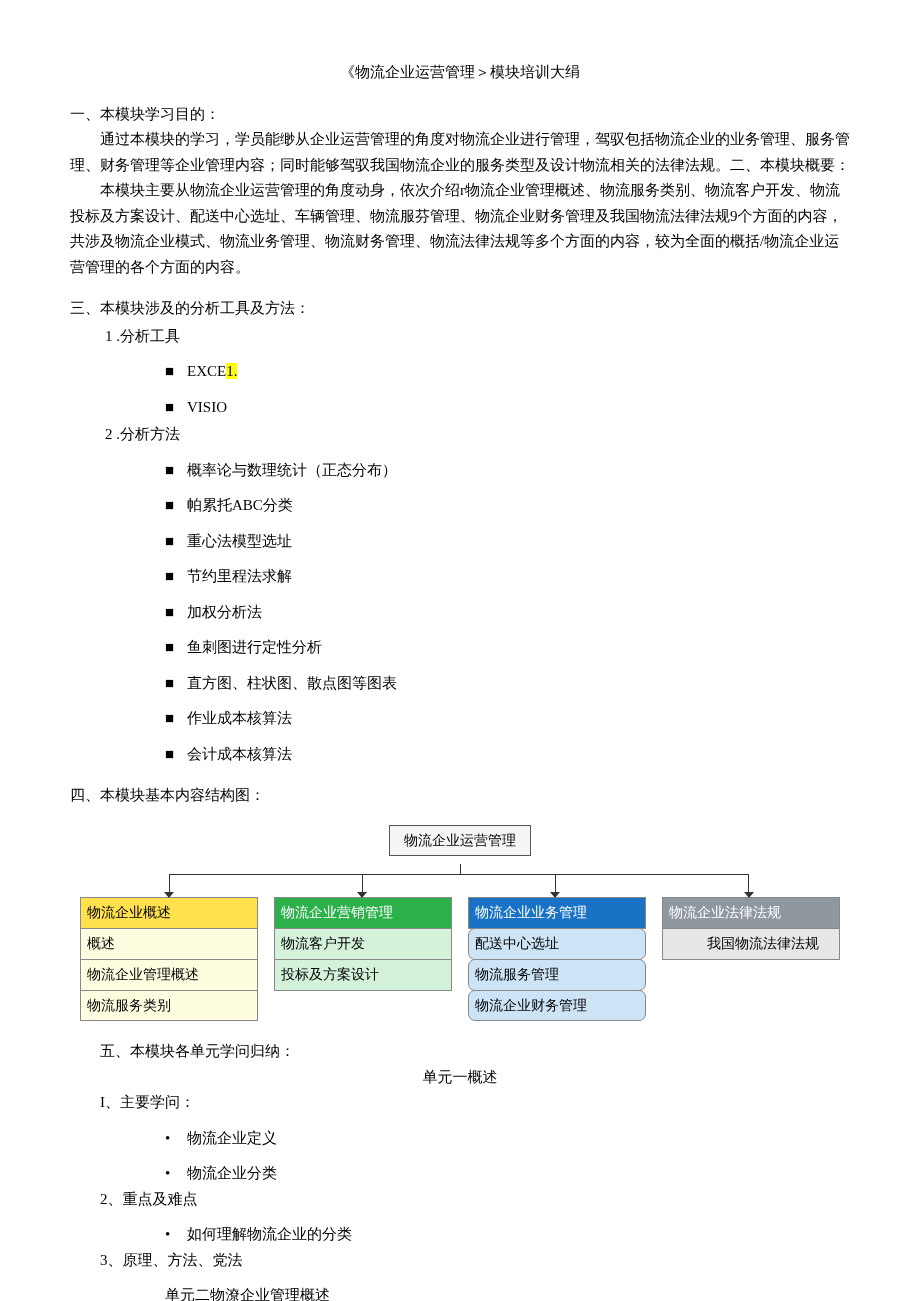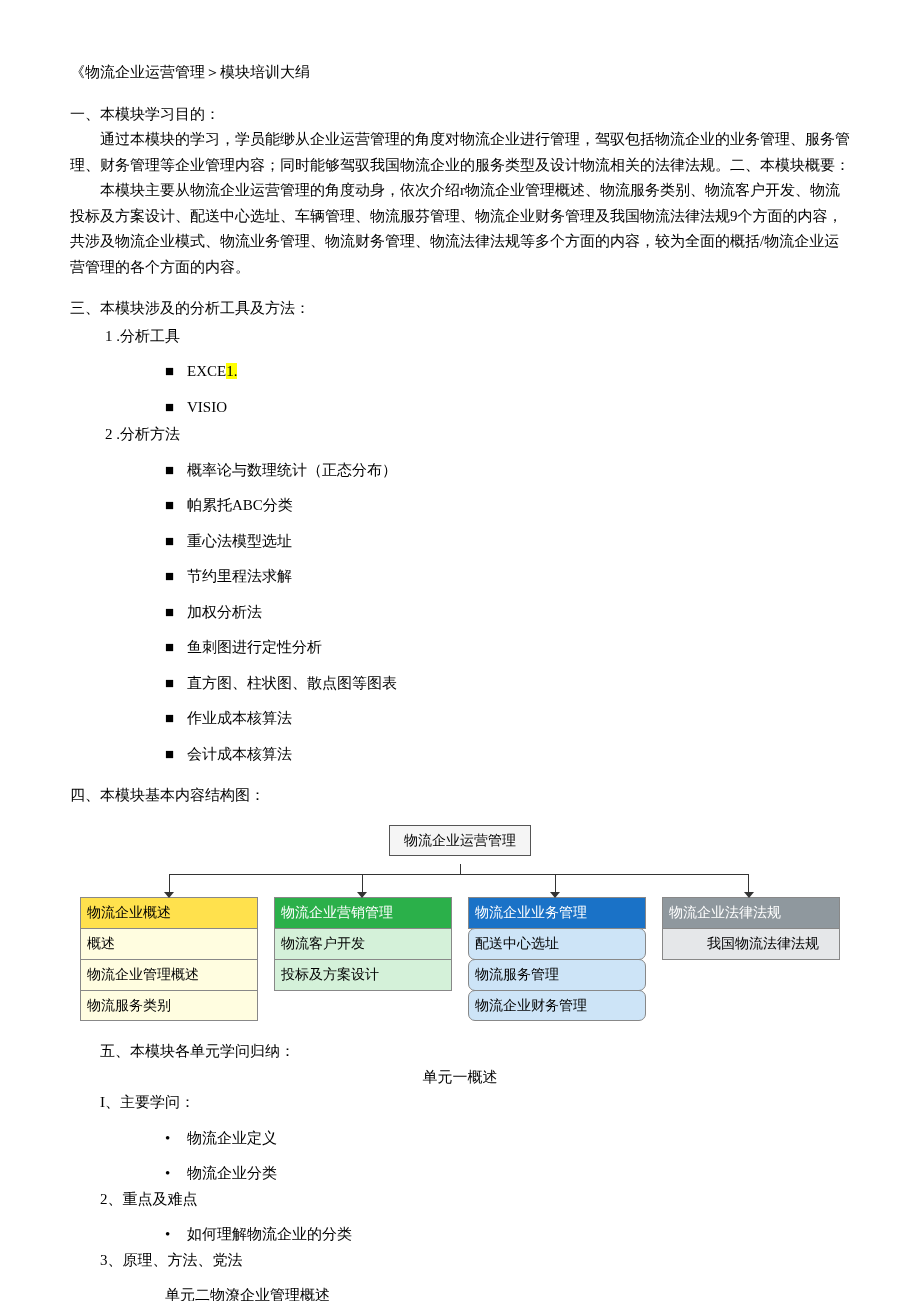--- a/index.html
+++ b/index.html
@@ -7,21 +7,21 @@
     font-size: 15px;
     color: #000;
     background: #fff;
     margin: 0;
     padding: 60px 70px;
     line-height: 1.7;
     width: 920px;
     box-sizing: border-box;
   }
   .title {
-    text-align: left;
+    text-align: center;
     margin-bottom: 15px;
   }
   .para {
     text-indent: 2em;
   }
   .hd {
     margin-top: 16px;
   }
   .l1 {
     padding-left: 35px;

